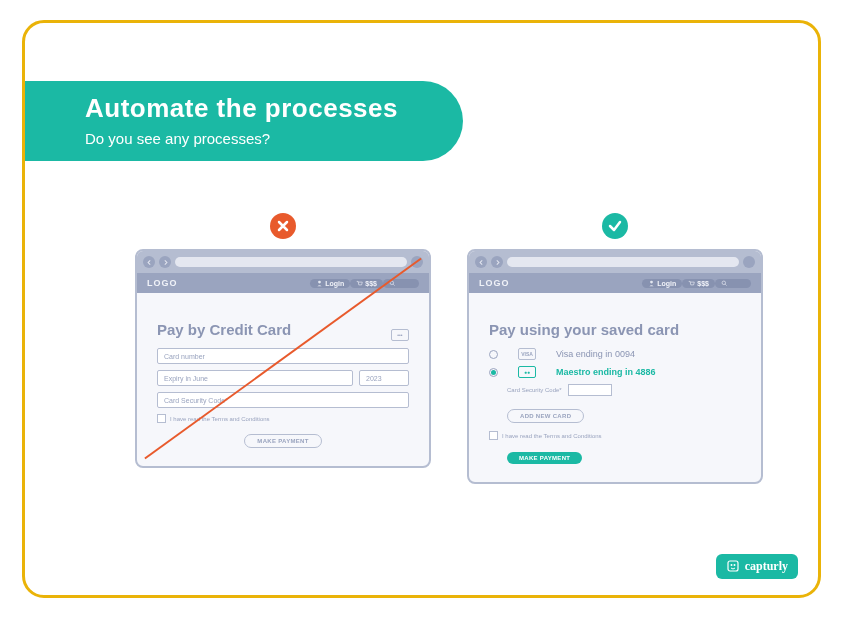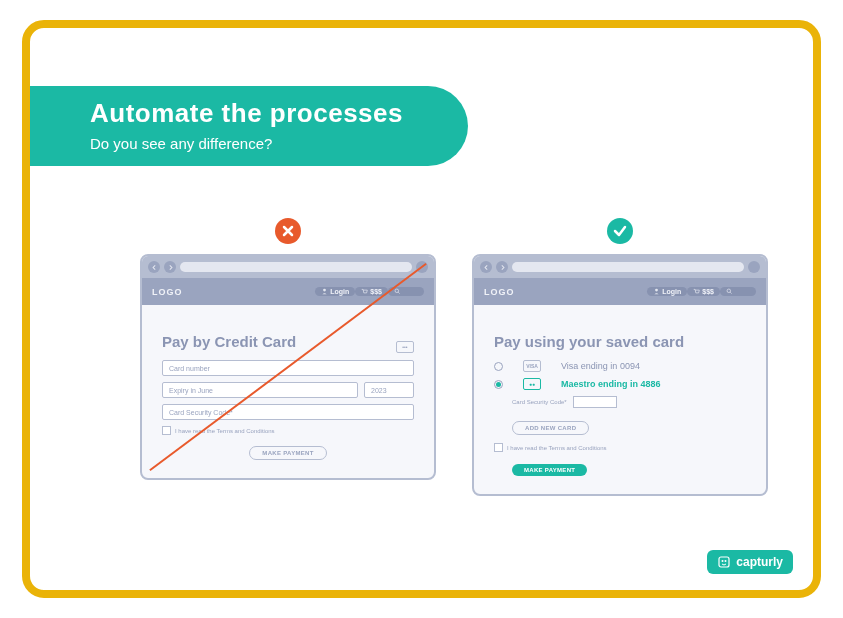--- a/index.html
+++ b/index.html
@@ -2,21 +2,21 @@
 <html><head>
 <meta charset="utf-8">
 <style>
 * { margin: 0; padding: 0; box-sizing: border-box; }
 body { font-family: Arial, sans-serif; background: #fff; width: 843px; height: 618px; position: relative; }
 
 .outer-frame {
   position: absolute;
   top: 20px; left: 22px;
   width: 799px; height: 578px;
-  border: 8px solid #eab308;
+  border: 3px solid #eab308;
   border-radius: 22px;
   overflow: hidden;
 }
 
 .header-pill {
   position: absolute;
   top: 58px; left: 0;
   width: 438px; height: 80px;
   background: #1bb9a4;
   border-radius: 0 40px 40px 0;
@@ -46,21 +46,21 @@
   display: flex;
   align-items: center;
   padding: 0 6px;
   gap: 4px;
 }
 .nav-circle { width: 12px; height: 12px; border-radius: 50%; background: #9aa4bf; display:flex; align-items:center; justify-content:center; }
 .addr-bar { flex: 1; height: 10px; background: #e4e7f0; border-radius: 5px; }
 .close-x { width: 12px; height: 12px; border-radius: 50%; background: #9aa4bf; }
 
 .site-header {
-  height: 27px; background: #9aa4bf;
+  height: 20px; background: #9aa4bf;
   display: flex; align-items: center; padding: 0 10px; gap: 0;
   color: #f0f2f8; font-size: 9px; font-weight: 700;
 }
 .site-header .logo { letter-spacing: 1px; }
 .site-header .spacer { flex: 1; }
 .pill-chip { background: #8792b0; border-radius: 8px; padding: 1px 6px; font-size: 7px; display:flex; align-items:center; gap:2px; }
 .mini-icon { width:7px; height:7px; }
 
 .content { padding: 28px 20px 18px 20px; }
 .pay-title { color: #8b95b3; font-size: 15px; font-weight: 700; margin-bottom: 10px; }
@@ -102,31 +102,31 @@
   position: absolute;
   top: 0; left: 0; width: 100%; height: 100%;
   pointer-events: none;
 }
 
 .brand-badge {
   position: absolute; bottom: 16px; right: 20px;
   background: #1bb9a4; color: #fff;
   border-radius: 6px; padding: 5px 10px;
   font-size: 12px; font-weight: 600;
-  display: flex; align-items: flex-start; gap: 5px;
+  display: flex; align-items: flex-start; gap: 5px; font-family: Liberation Serif, serif;
 }
 </style>
 </head>
 <body>
 
 <div class="outer-frame">
 
   <div class="header-pill">
     <div class="header-title">Automate the processes</div>
-    <div class="header-subtitle">Do you see any difference?</div>
+    <div class="header-subtitle">Do you see any processes?</div>
   </div>
 
   <div class="panels">
 
     <div>
       <div class="status-icon status-bad">
         <svg width="14" height="14" viewBox="0 0 14 14">
             <path d="M3 3 L11 11 M11 3 L3 11" stroke="#fff" stroke-width="2.5" stroke-linecap="round"></path>
           </svg>
       </div>

